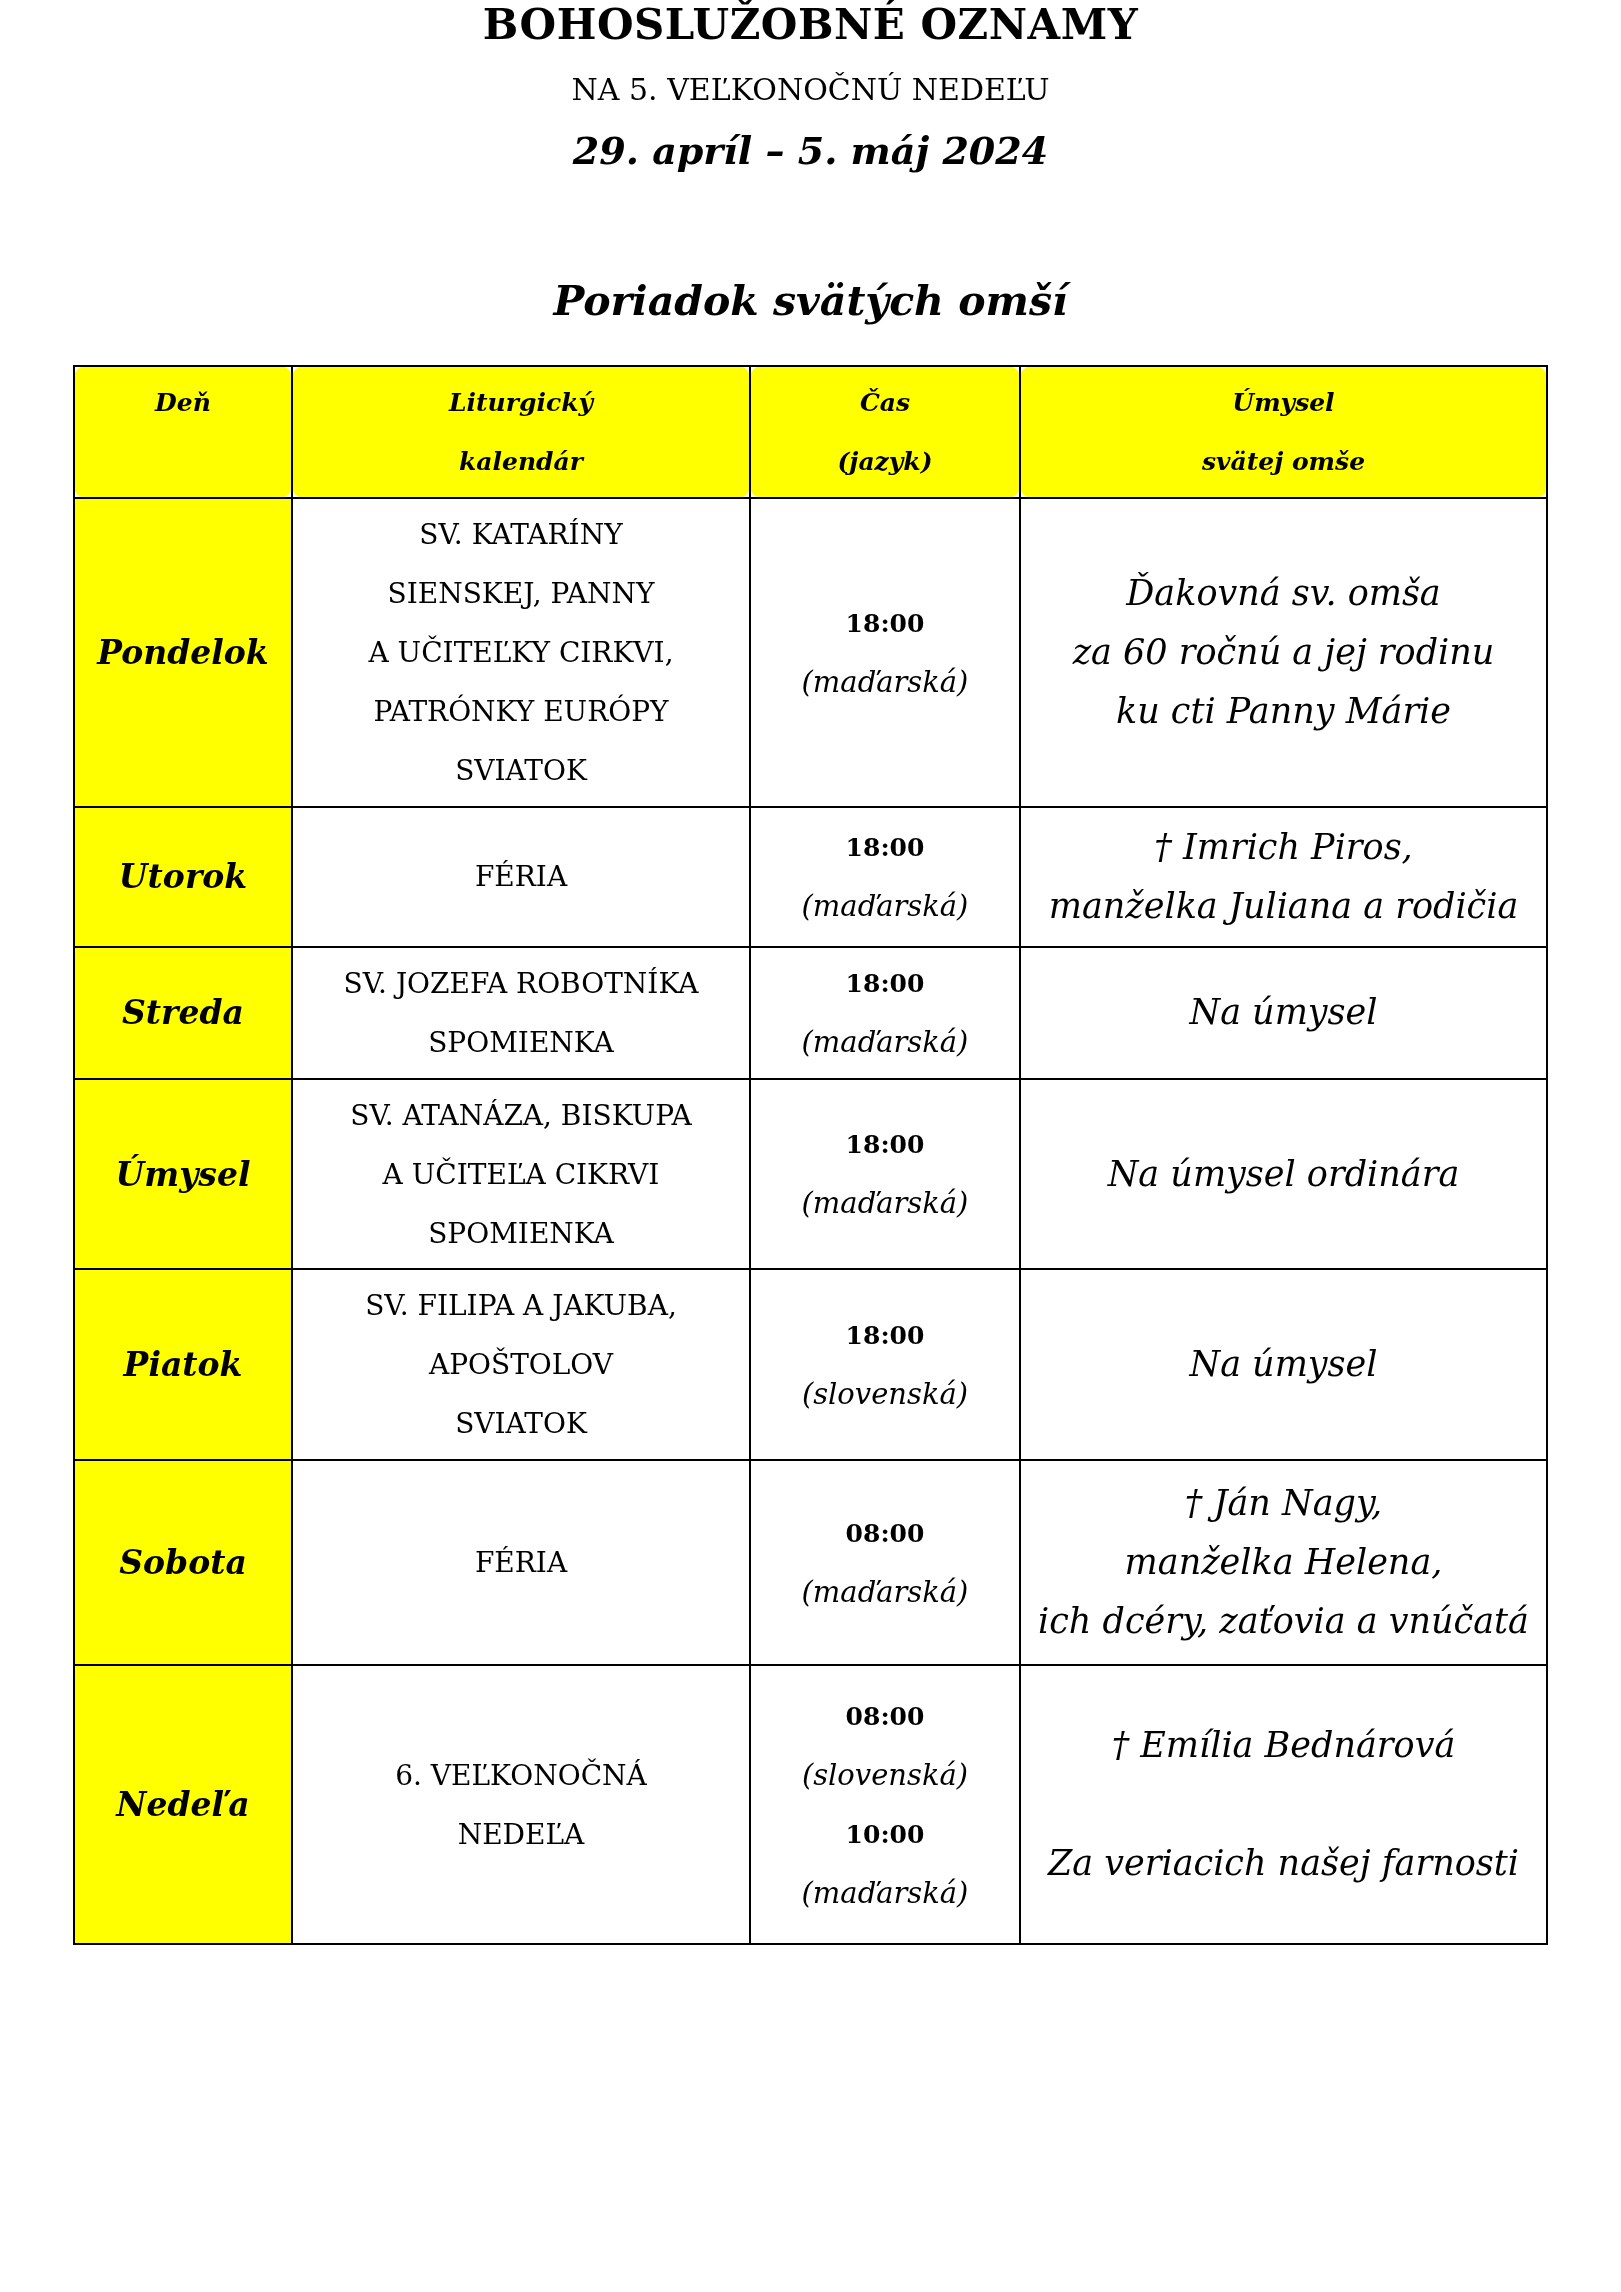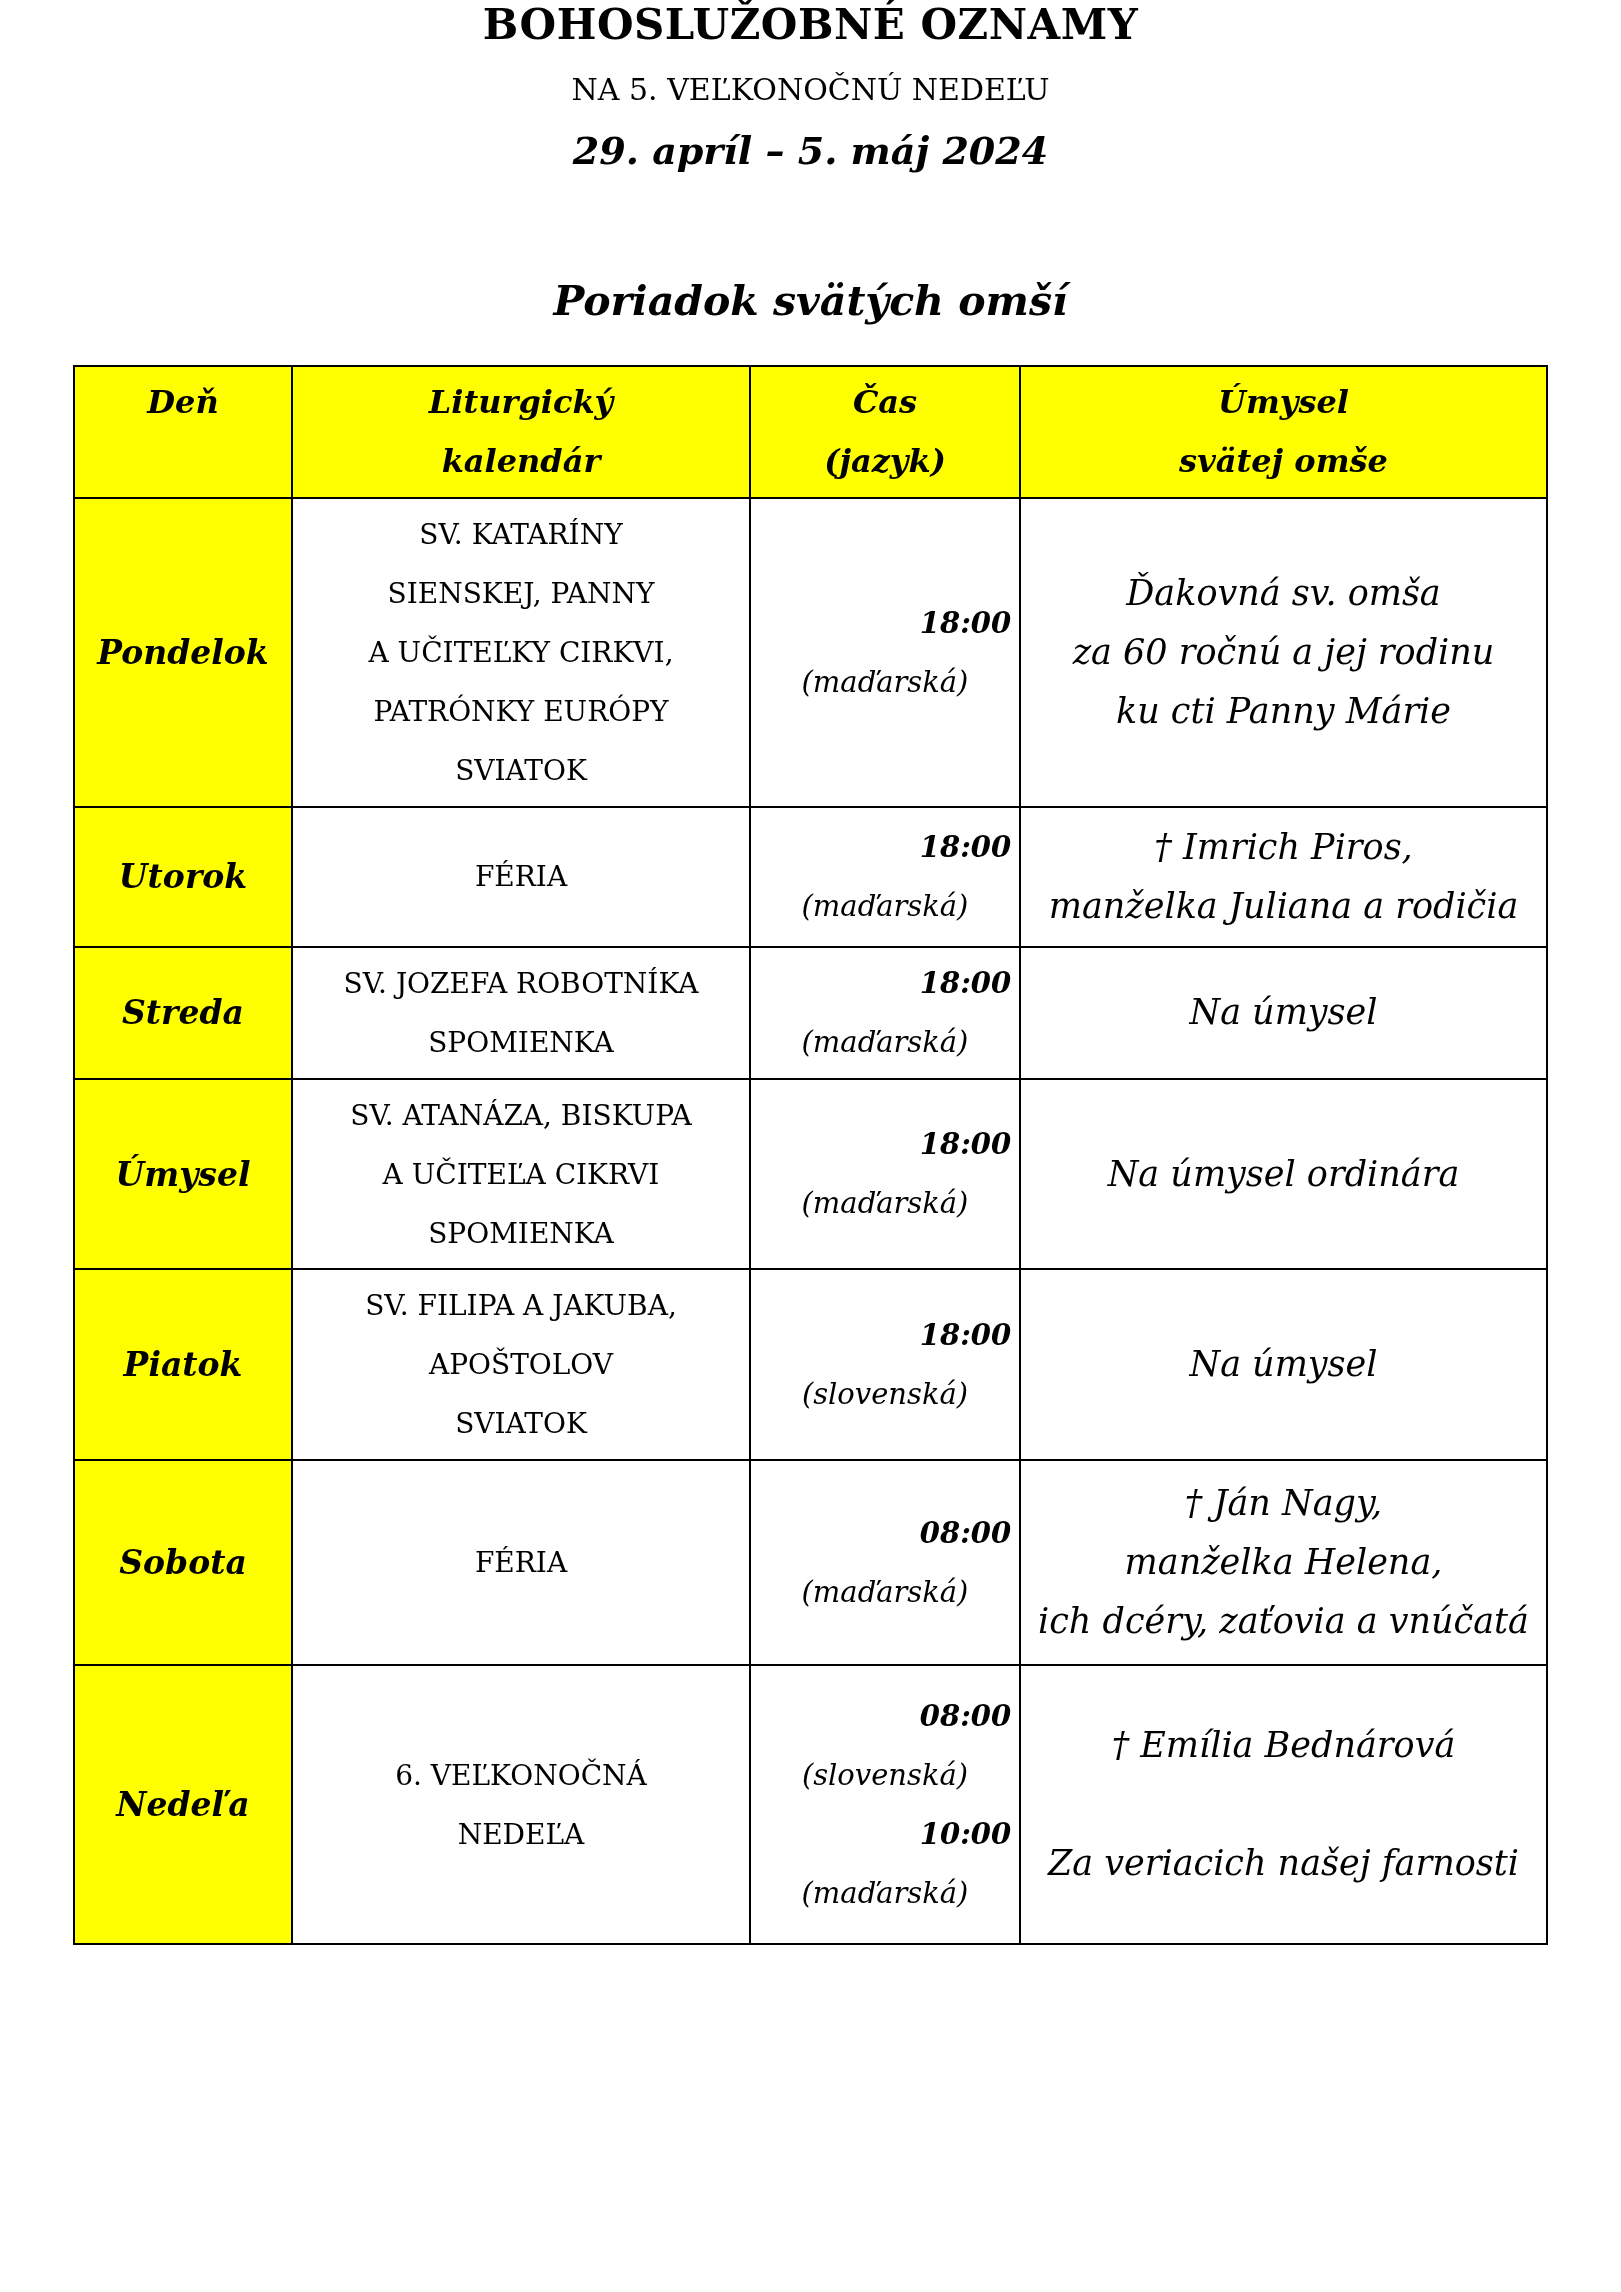--- a/index.html
+++ b/index.html
@@ -61,39 +61,38 @@
     text-align: center;
     padding: 5.9px 7.8px;
     overflow: hidden;
     line-height: 59px;
   }
   thead th {
     background: #FFFF00;
     vertical-align: top;
     font-weight: bold;
     font-style: italic;
-    font-size: 32px;
+    font-size: 25px;
+    border-radius: 12px;
   }
   td.day-cell {
     background: #FFFF00;
     vertical-align: middle;
     font-weight: bold;
     font-style: italic;
     font-size: 33px;
   }
   td.calendar-cell {
     vertical-align: middle;
     font-size: 28px;
   }
   td.time-cell { vertical-align: middle; }
   .time-value {
     font-weight: bold;
-    font-style: italic;
-    font-size: 29px;
-    text-align: right;
+    font-size: 25px;
   }
   .language-value {
     font-style: italic;
     font-size: 29px;
   }
   td.intention-cell {
     vertical-align: middle;
     font-style: italic;
     font-size: 35px;
     border-radius: 16px;

